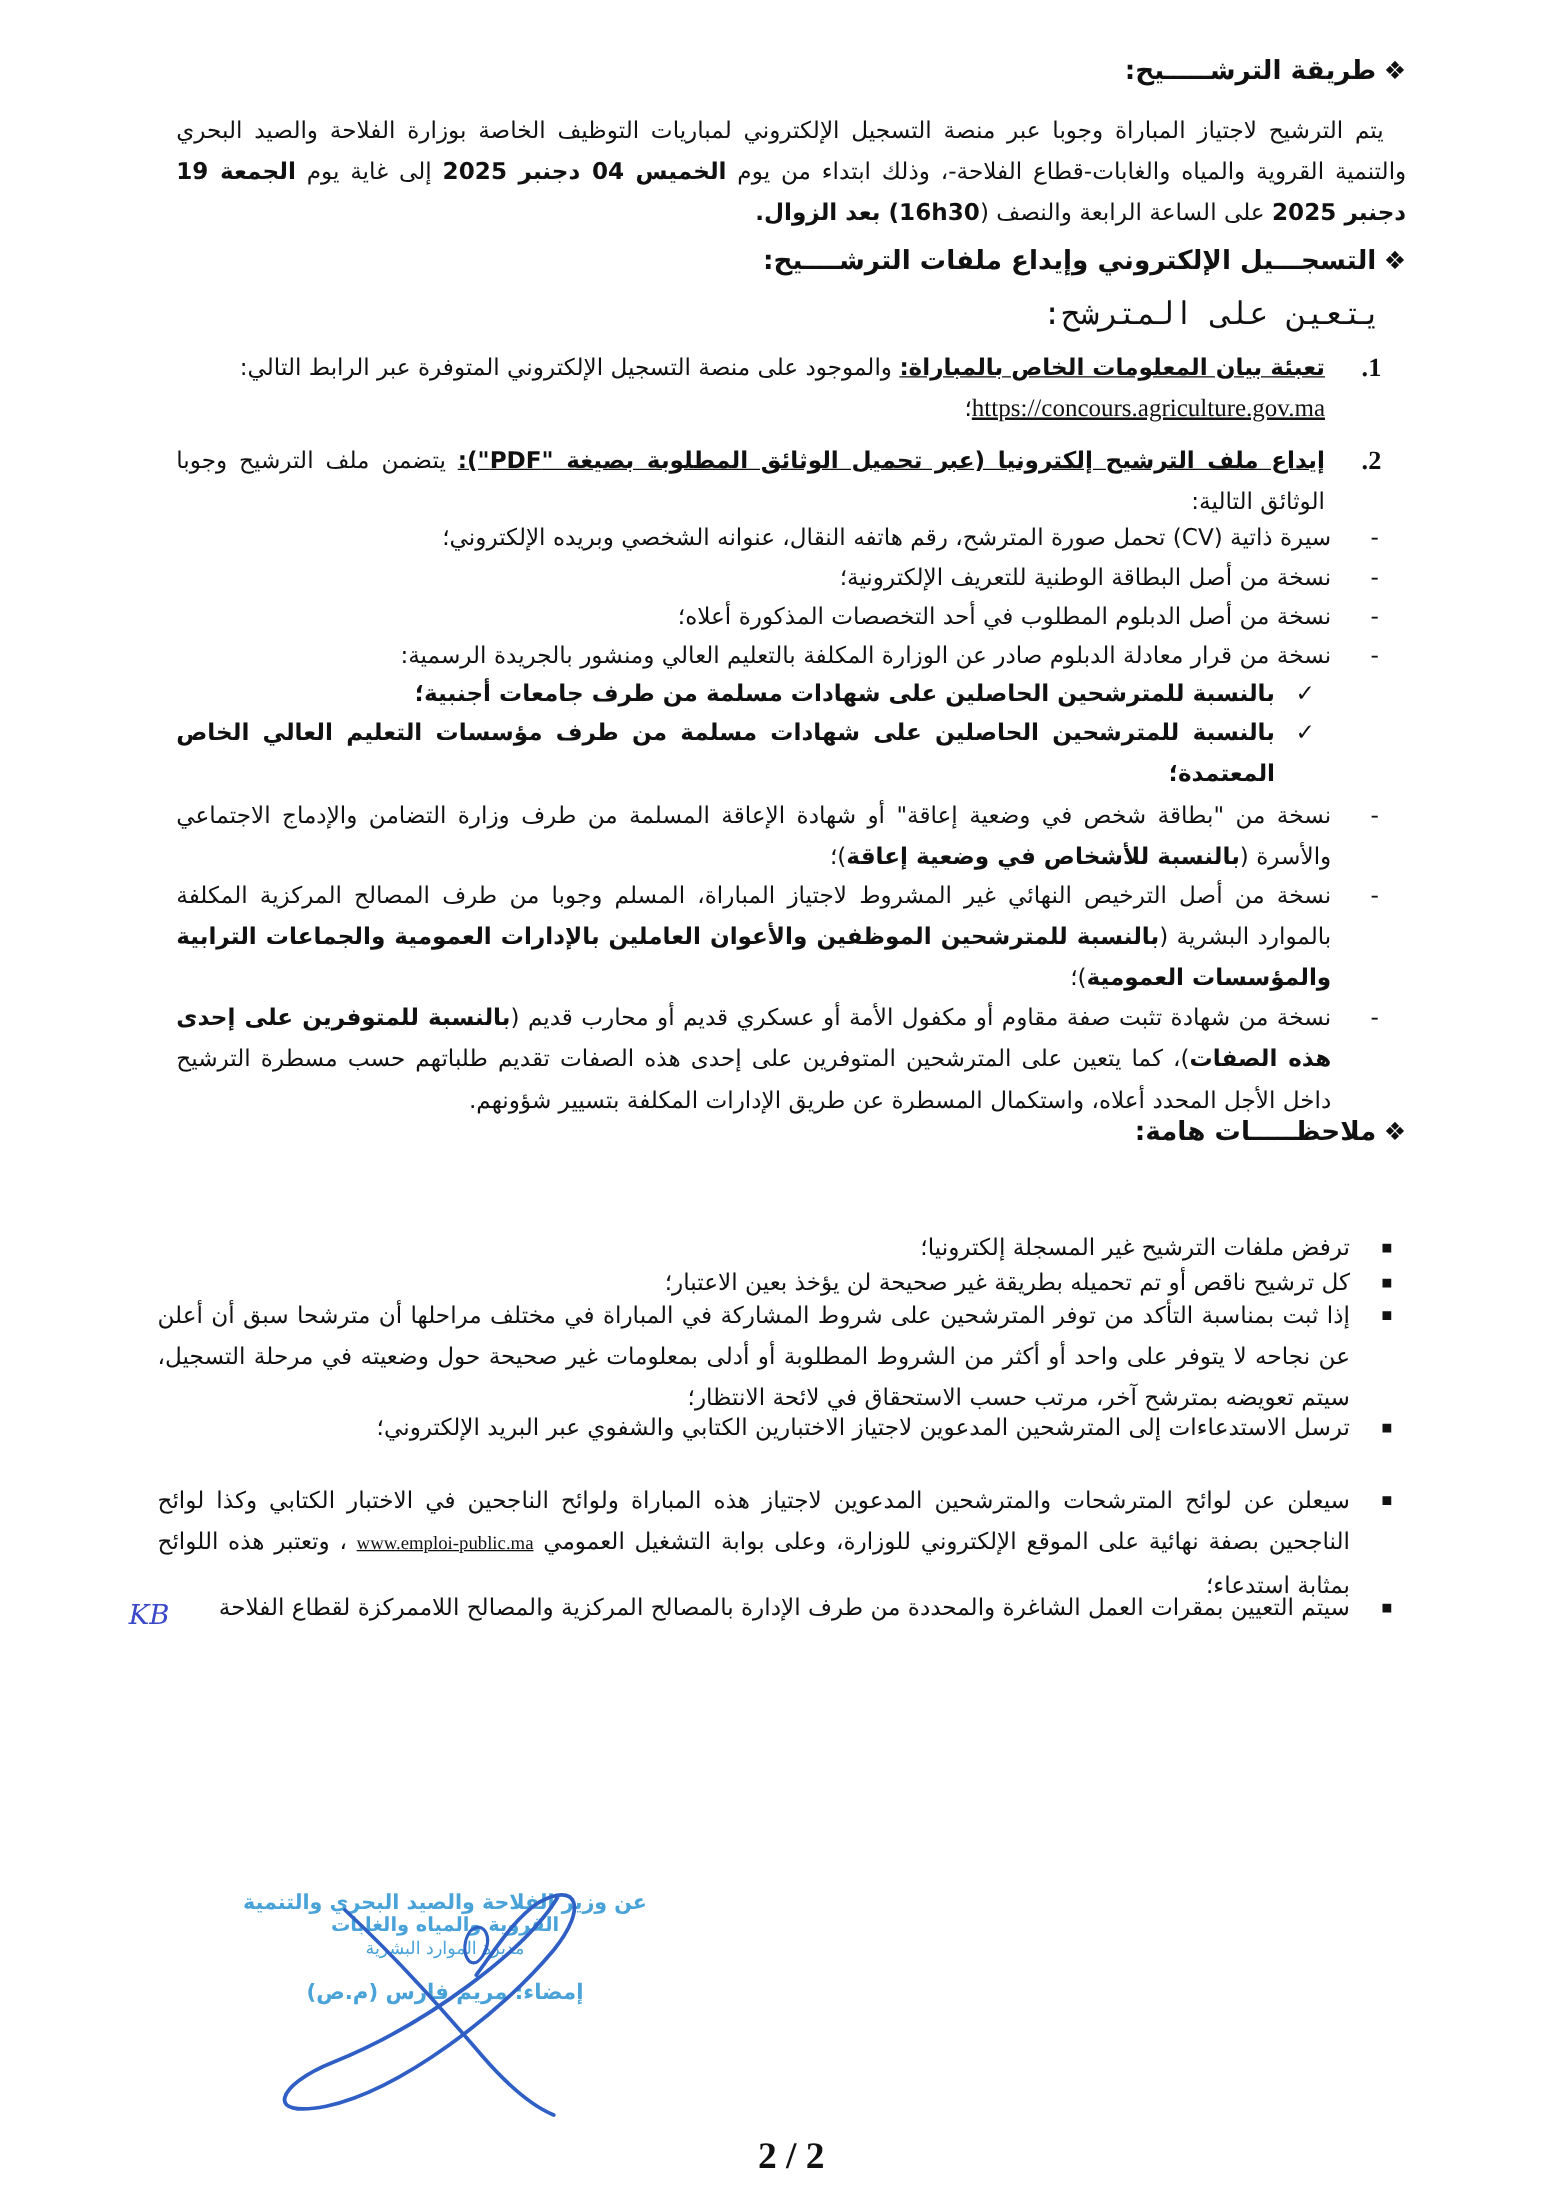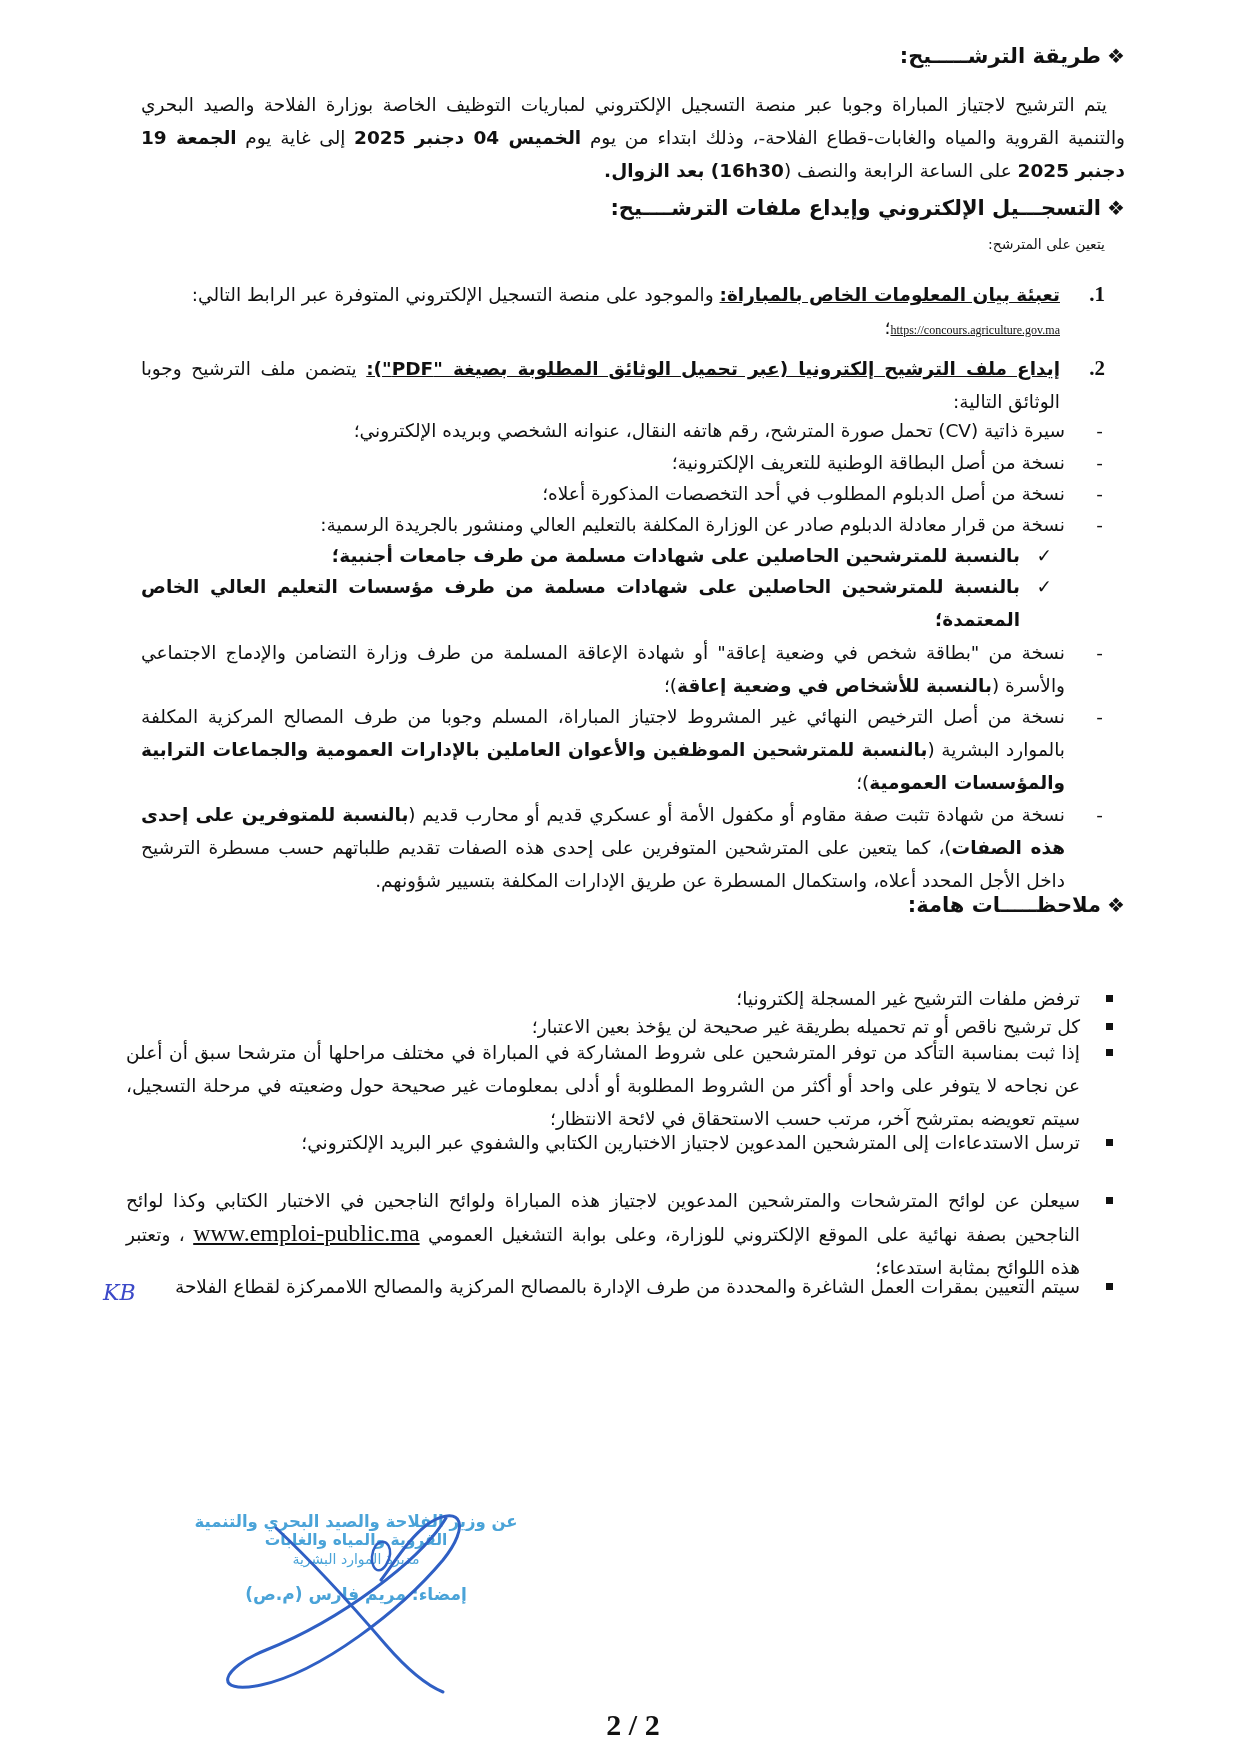--- a/index.html
+++ b/index.html
@@ -12,25 +12,25 @@
     .page { position: absolute; left: 11px; top: 0; width: 1244px; height: 1758px; }
     .abs { position: absolute; }
     .h-section {
       right: 130px; font-weight: bold; font-size: 21px; white-space: nowrap;
     }
     .h-section .diamond { font-size: 20px; margin-left: 6px; }
     .para {
       right: 130px; left: 130px; font-size: 18.5px; line-height: 33px; text-align: justify;
       text-align-last: right;
     }
-    .line { right: 130px; left: 130px; font-size: 14px; white-space: nowrap; overflow: visible; }
+    .line { right: 130px; left: 130px; font-size: 25px; white-space: nowrap; overflow: visible; font-family: Liberation Mono, monospace; }
     .b { font-weight: bold; }
     .u { text-decoration: underline; }
     .num { font-family: "Liberation Serif", serif; font-weight: bold; font-size: 21px; }
-    .link { font-family: "Liberation Serif", serif; text-decoration: underline; font-size: 12px; direction: ltr; unicode-bidi: embed; }
+    .link { font-family: "Liberation Serif", serif; text-decoration: underline; font-size: 20px; direction: ltr; unicode-bidi: embed; }
     .dash-item { right: 190px; left: 130px; font-size: 18.5px; line-height: 33px; text-align: justify; text-align-last: right; }
     .dash-item .mk { position: absolute; right: -38px; top: 0; }
     .check-item { right: 235px; left: 130px; font-size: 18.5px; font-weight: bold; line-height: 33px; text-align: justify; text-align-last: right; }
     .check-item .mk { position: absolute; right: -32px; top: 0; font-weight: normal; }
     .bullet-item { right: 175px; left: 115px; font-size: 18.5px; line-height: 33px; text-align: justify; text-align-last: right; }
     .bullet-item .mk { position: absolute; right: -33px; top: 13px; width: 7px; height: 7px; background: #111; }
     .stamp { left: 180px; top: 1512px; width: 330px; color: #4aa3d8; text-align: center; font-size: 15.5px; line-height: 19px; font-weight: bold; }
     .pagenum { left: 0; right: 0; top: 1708px; text-align: center; font-family: "Liberation Serif", serif; font-weight: bold; font-size: 30px; direction: ltr; }
   </style>
 </head>
@@ -105,21 +105,21 @@
   <div class="abs bullet-item" style="top:1010px;">
     <span class="mk"></span><span>كل ترشيح ناقص أو تم تحميله بطريقة غير صحيحة لن يؤخذ بعين الاعتبار؛</span>
   </div>
   <div class="abs bullet-item" style="top:1036px;">
     <span class="mk"></span><span>إذا ثبت بمناسبة التأكد من توفر المترشحين على شروط المشاركة في المباراة في مختلف مراحلها أن مترشحا سبق أن أعلن عن نجاحه لا يتوفر على واحد أو أكثر من الشروط المطلوبة أو أدلى بمعلومات غير صحيحة حول وضعيته في مرحلة التسجيل، سيتم تعويضه بمترشح آخر، مرتب حسب الاستحقاق في لائحة الانتظار؛</span>
   </div>
   <div class="abs bullet-item" style="top:1126px;">
     <span class="mk"></span><span>ترسل الاستدعاءات إلى المترشحين المدعوين لاجتياز الاختبارين الكتابي والشفوي عبر البريد الإلكتروني؛</span>
   </div>
   <div class="abs bullet-item" style="top:1184px;">
-    <span class="mk"></span><span>سيعلن عن لوائح المترشحات والمترشحين المدعوين لاجتياز هذه المباراة ولوائح الناجحين في الاختبار الكتابي وكذا لوائح الناجحين بصفة نهائية على الموقع الإلكتروني للوزارة، وعلى بوابة التشغيل العمومي </span><span class="link" style="font-size:24px;margin-top:24px;">www.emploi-public.ma</span><span> ، وتعتبر هذه اللوائح بمثابة استدعاء؛</span>
+    <span class="mk"></span><span>سيعلن عن لوائح المترشحات والمترشحين المدعوين لاجتياز هذه المباراة ولوائح الناجحين في الاختبار الكتابي وكذا لوائح الناجحين بصفة نهائية على الموقع الإلكتروني للوزارة، وعلى بوابة التشغيل العمومي </span><span class="link" style="font-size:15px;margin-top:24px;">www.emploi-public.ma</span><span> ، وتعتبر هذه اللوائح بمثابة استدعاء؛</span>
   </div>
   <div class="abs bullet-item" style="top:1270px; left:125px; white-space:nowrap;">
     <span class="mk"></span><span>سيتم التعيين بمقرات العمل الشاغرة والمحددة من طرف الإدارة بالمصالح المركزية والمصالح اللاممركزة لقطاع الفلاحة</span>
   </div>
 
   <div class="abs" style="left:92px; top:1280px; color:#3b49c8; font-style:italic; font-size:22px; font-family:'DejaVu Serif', serif; direction:ltr;">KB</div>
 
   <div class="abs stamp">
     <div style="font-size:16.5px;">عن وزير الفلاحة والصيد البحري والتنمية</div>
     <div>القروية والمياه والغابات</div>

